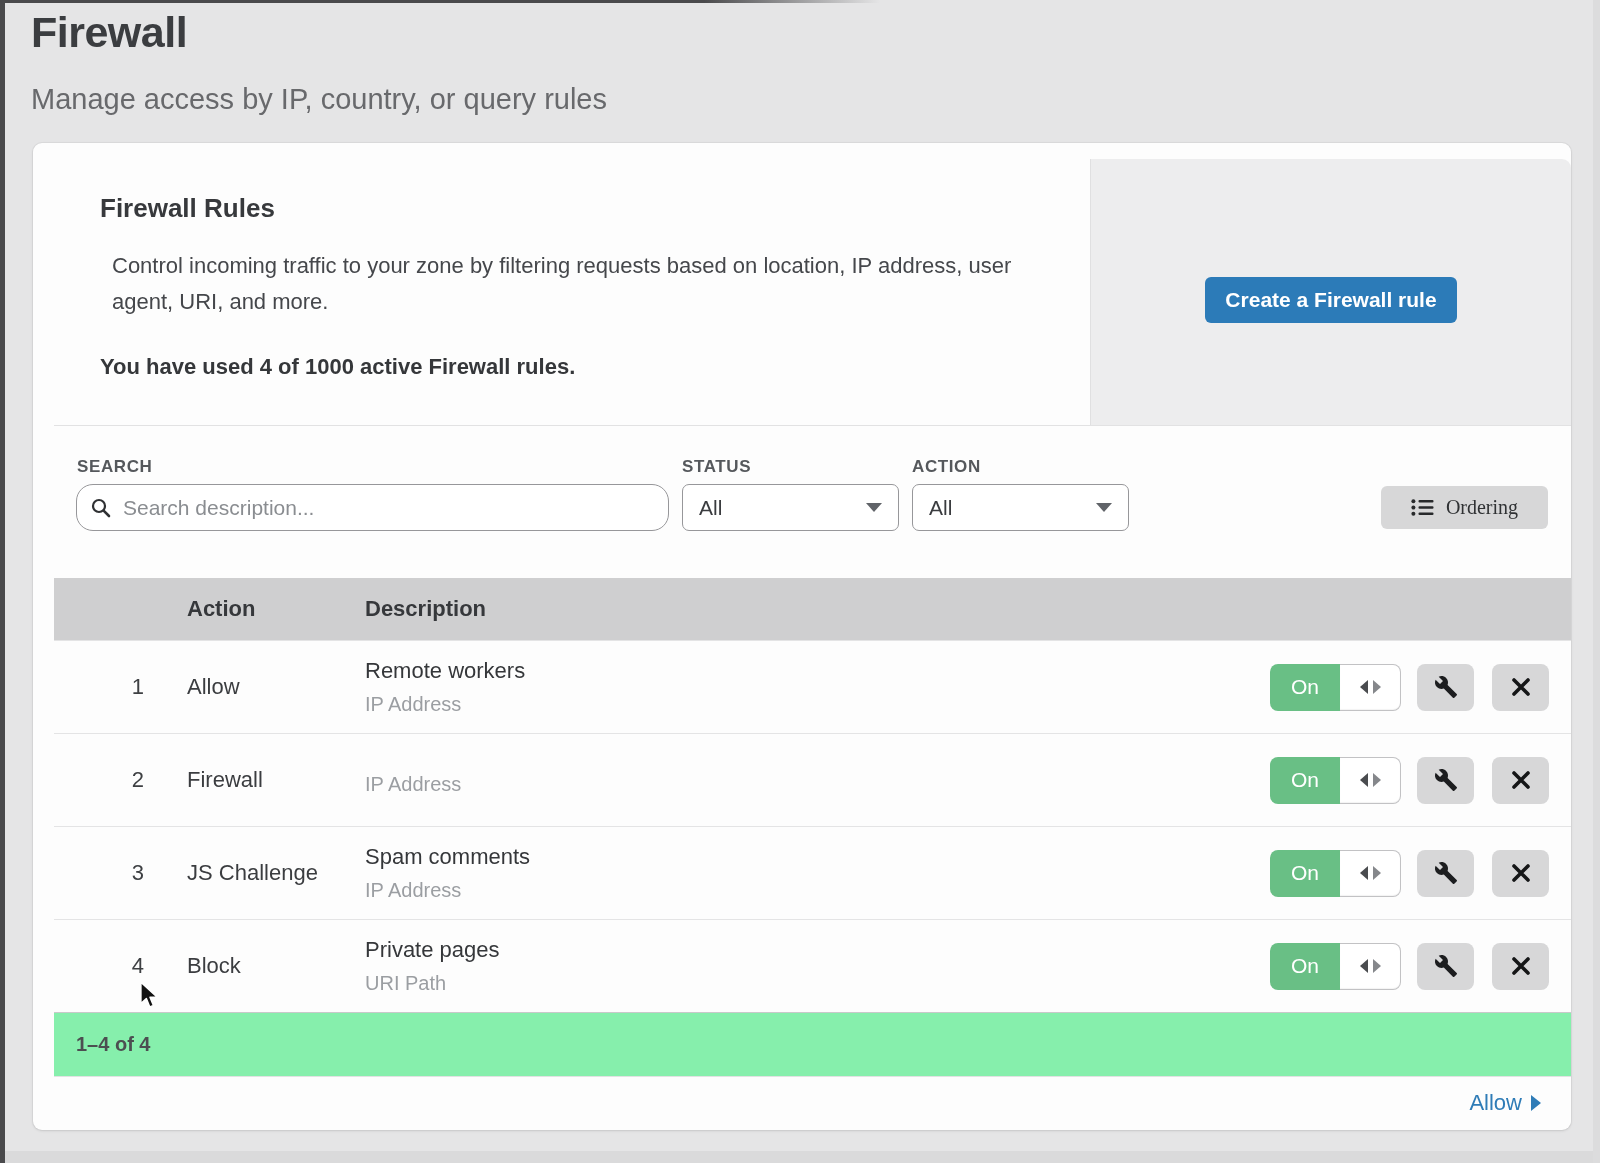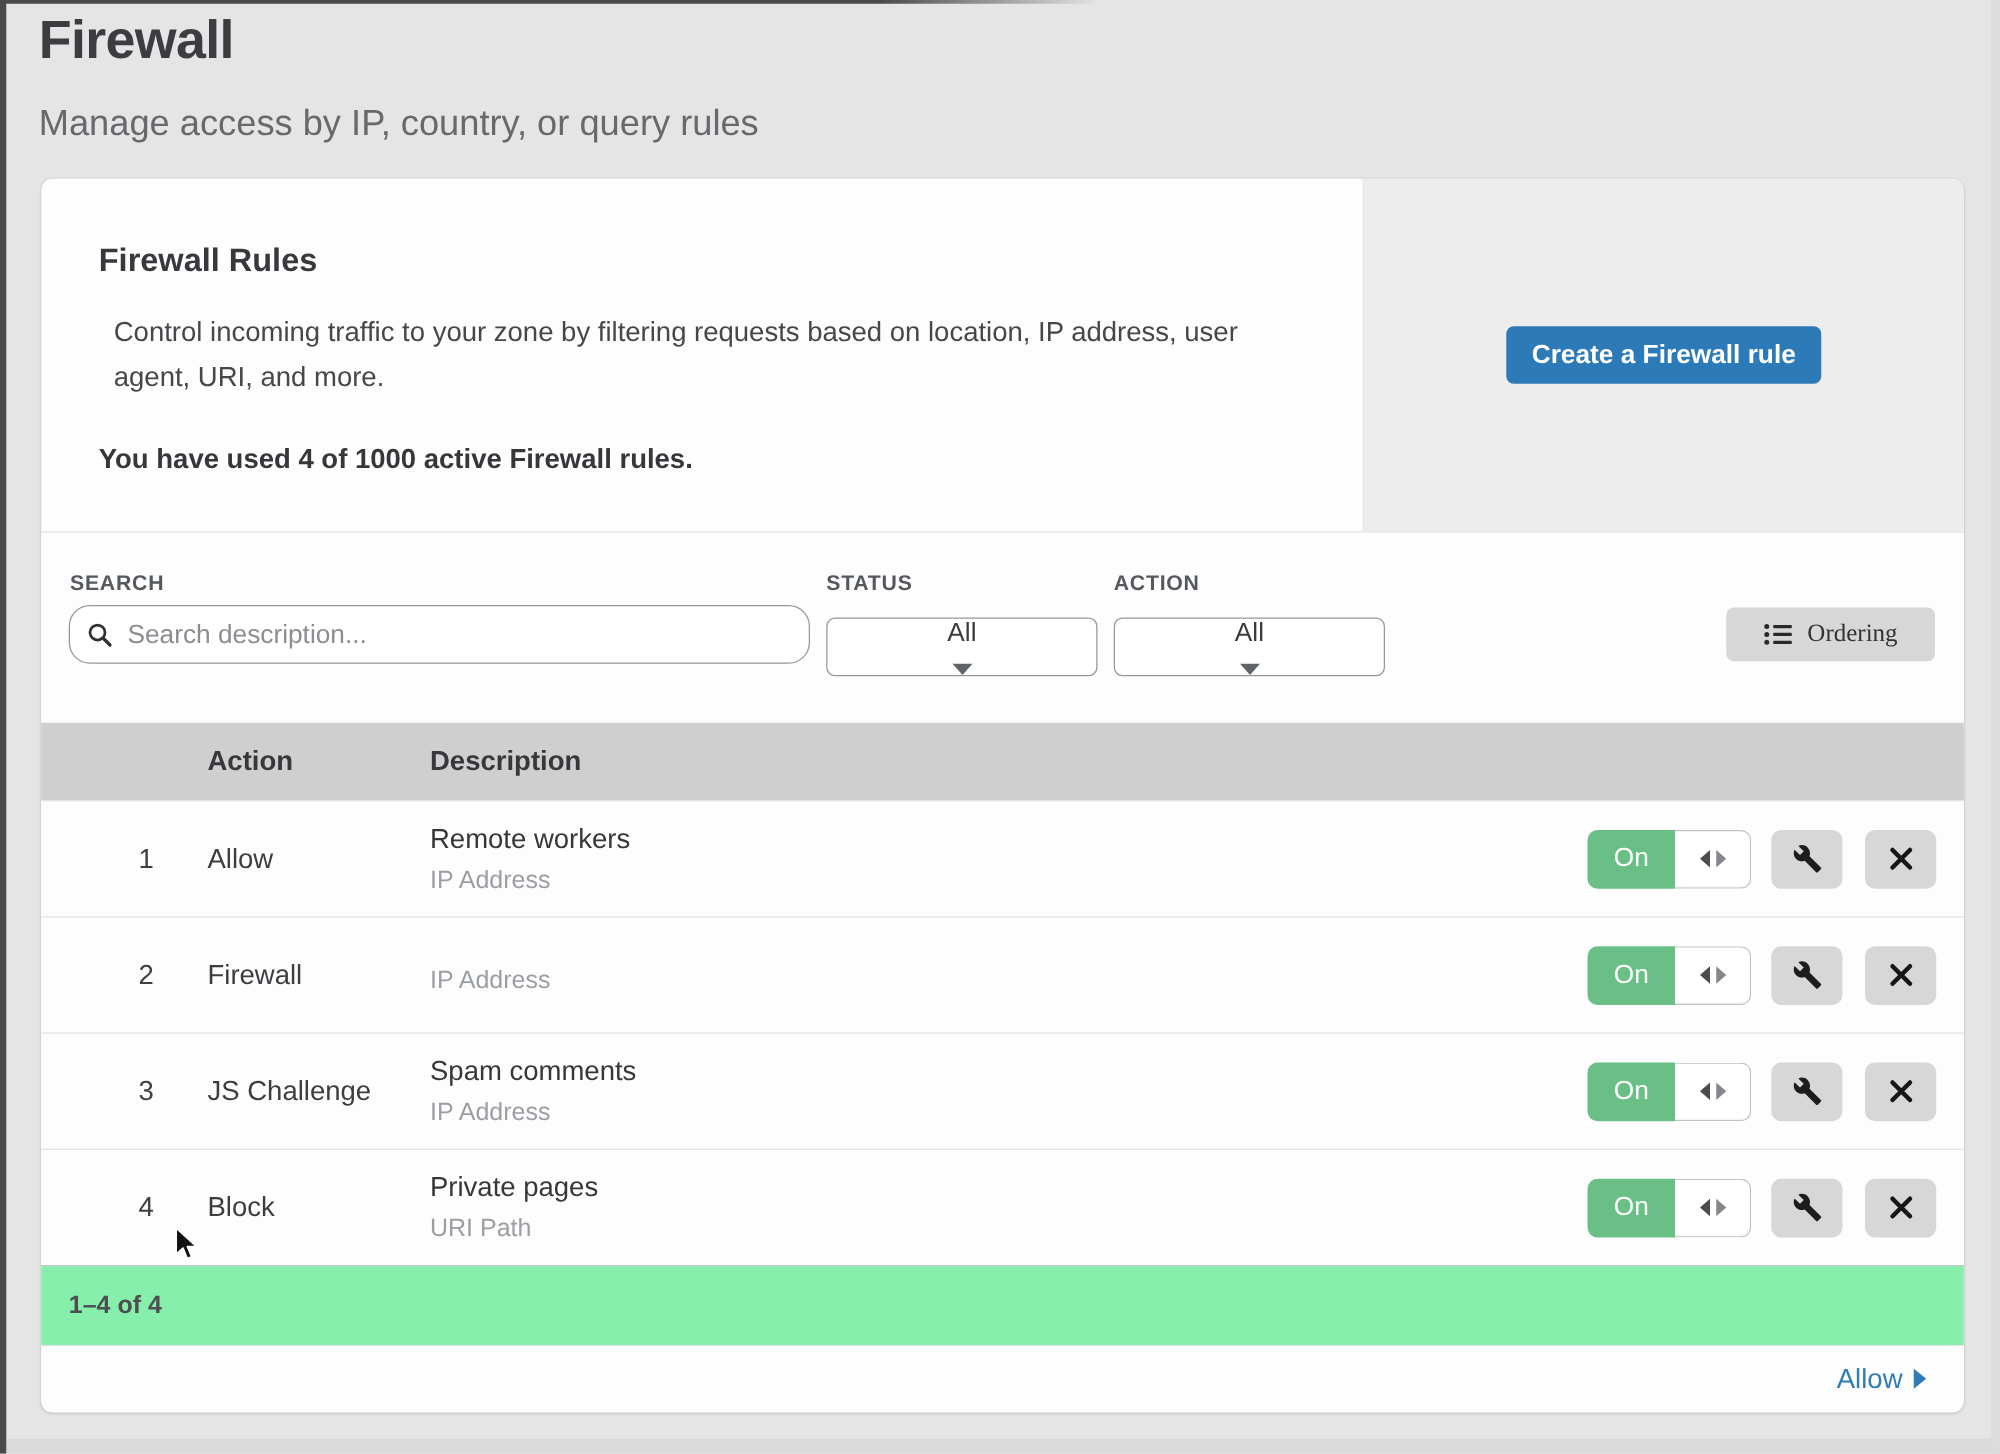--- a/index.html
+++ b/index.html
@@ -22,30 +22,31 @@
   
   .page-header { padding:8px 0 0 31px; }
   .page-title { font-size:43px; font-weight:600; letter-spacing:-0.5px; color:#3b3d40; margin:0; }
   .page-subtitle { font-size:29px; font-weight:400; color:#68696c; margin-top:26px; }
 
   
   .card {
     position:absolute; left:33px; top:143px; width:1538px; height:987px;
     background:#fdfdfd; border-radius:9px;
     box-shadow:0 1px 3px rgba(0,0,0,.10), 0 0 0 1px rgba(0,0,0,.04);
+    padding-left:21px;
   }
 
   
   .overview { position:relative; height:282px; }
   .overview-text { padding:50px 0 0 46px; max-width:1000px; }
   .overview-heading { font-size:26px; font-weight:700; color:#37393c; margin:0 0 24px 0; }
   .overview-desc { font-size:22px; color:#45474b; line-height:36px; max-width:945px; margin:12px; }
   .overview-usage { font-size:22px; font-weight:700; color:#35373a; margin-top:34px; }
   .side-panel {
-    position:absolute; right:0; top:0; width:481px; height:282px;
+    position:absolute; right:0; top:16px; width:481px; height:282px;
     background:#ededee; border-left:1px solid #e0e0e1; border-radius:0 9px 0 0;
     display:flex; align-items:center; justify-content:center;
   }
   .create-btn {
     background:#2c7bb8; color:#fff; border:none; border-radius:6px;
     width:252px; height:46px; font-size:21px; font-weight:700;
     font-family:"Liberation Sans", sans-serif; cursor:pointer;
   }
 
   
@@ -61,23 +62,23 @@
     position:absolute; left:22px; top:58px; width:593px; height:47px;
     border:1px solid #97979a; border-radius:17px; background:#fff;
     display:flex; align-items:center; padding:0 14px;
   }
   .search-box input {
     border:none; outline:none; flex:1; font-size:21px; color:#3a3c3f;
     font-family:"Liberation Sans", sans-serif; background:transparent; margin-left:10px;
   }
   .search-box input::placeholder { color:#8a8d91; }
   .select-box {
-    position:absolute; top:68px; height:47px; border:1px solid #97979a; border-radius:7px;
+    position:absolute; top:58px; height:47px; border:1px solid #97979a; border-radius:7px;
     background:#fff; display:flex; align-items:center; justify-content:space-between;
-    padding:0 16px; font-size:21px; color:#3a3c3f; cursor:pointer;flex-direction:column;
+    padding:0 16px; font-size:21px; color:#3a3c3f; cursor:pointer;
   }
   .status-select { left:628px; width:217px; }
   .action-select { left:858px; width:217px; }
   .caret { width:0; height:0; border-left:8px solid transparent; border-right:8px solid transparent;
            border-top:9px solid #606368; }
   .ordering-btn {
     position:absolute; right:23px; top:60px; width:167px; height:43px;
     background:#d7d7d8; border:none; border-radius:6px;
     display:flex; align-items:center; justify-content:center; gap:12px;
     font-size:20px; color:#303234; font-family:Liberation Serif, serif; cursor:pointer;

